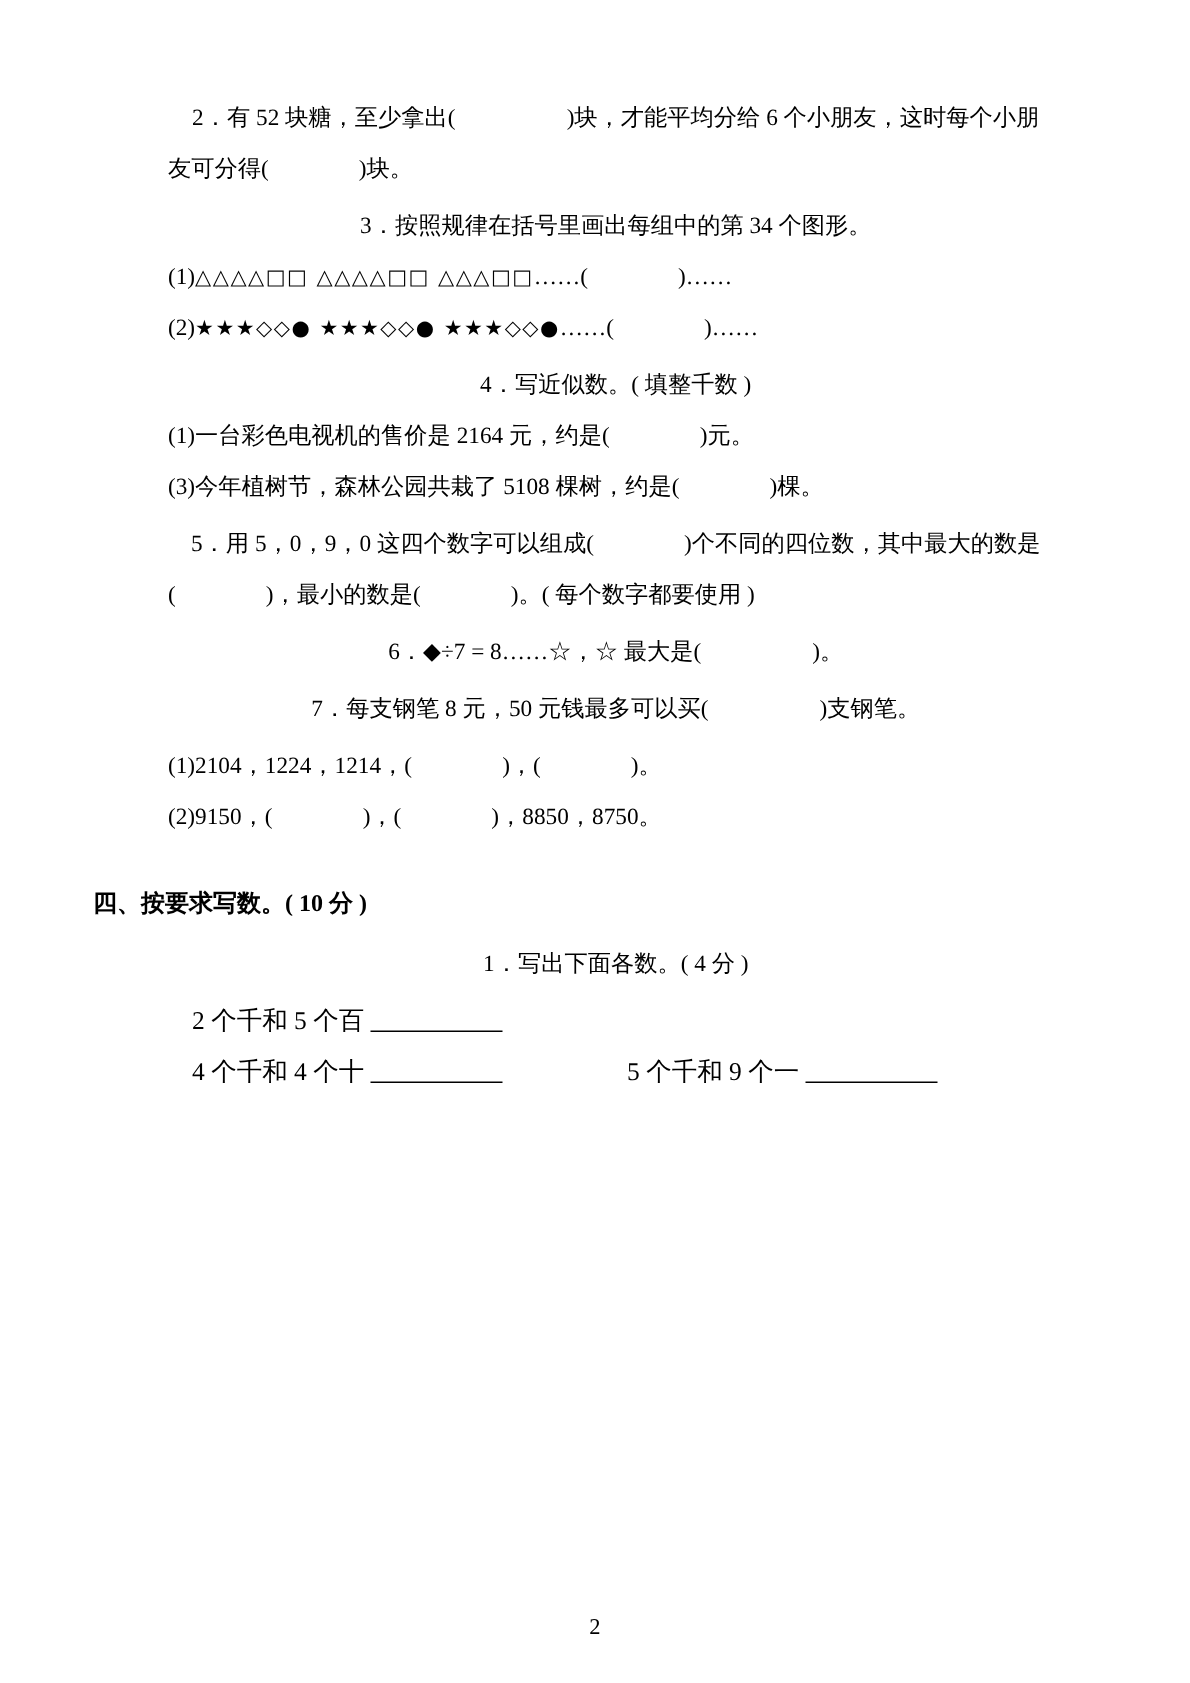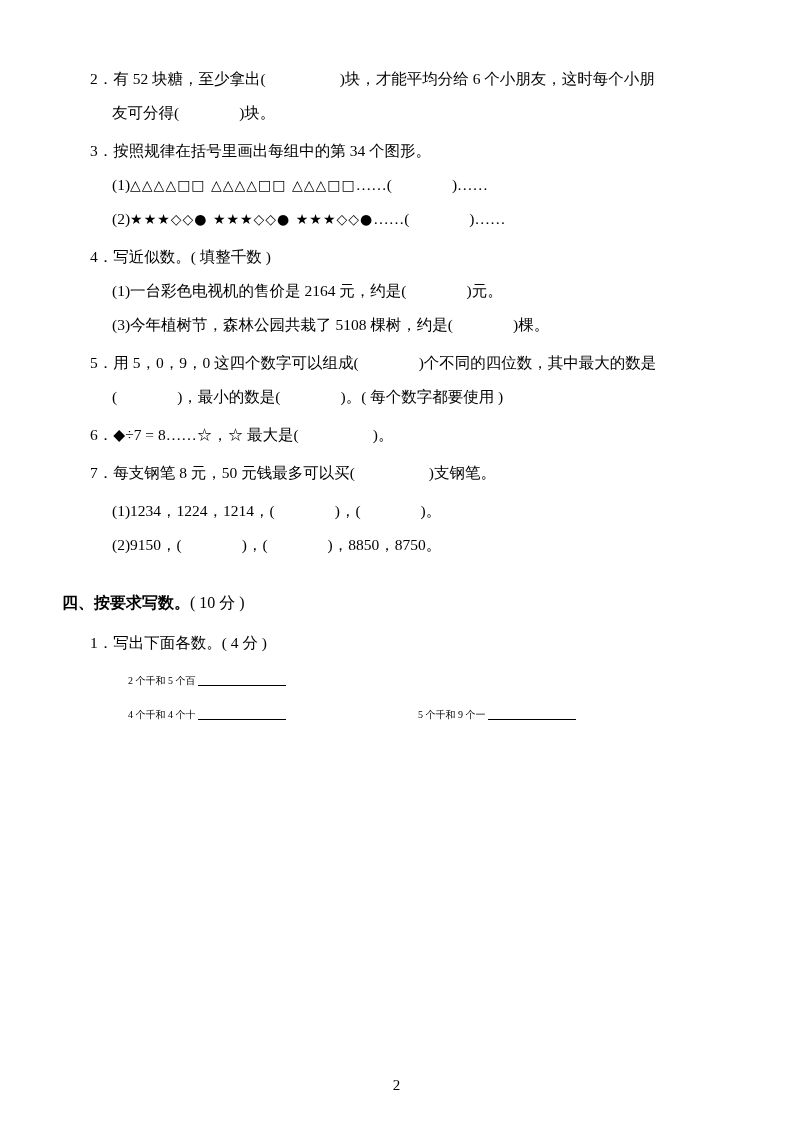--- a/index.html
+++ b/index.html
@@ -24,47 +24,47 @@
   }
   .content {
     width: 100%;
   }
   
   .q {
     font-size: 15.5px;
     line-height: 34px;
     margin: 0 0 4px 0;
   }
-  .indent1 { padding-left: 28px; }
+  .indent1 { padding-left: 28px; text-align: center; }
   .indent2 { padding-left: 50px; }
   .gap-md { display: inline-block; width: 60px; }
   .gap-lg { display: inline-block; width: 74px; }
 
   .shapes {
     font-family: "DejaVu Sans", sans-serif;
     font-size: 14px;
     letter-spacing: 1px;
   }
   .dots { letter-spacing: 0; }
 
   
   .section-head {
     font-size: 16px;
     font-weight: bold;
     margin: 26px 0 8px 0;
     line-height: 30px;
   }
   .section-head .score {
-    font-weight: normal;
+    font-weight: bold;
   }
 
   
   .wn-row {
     display: flex;
-    font-size: 10px;
+    font-size: 17px;
     line-height: 34px;
     padding-left: 66px;
   }
   .wn-cell {
     width: 290px;
     white-space: nowrap;
   }
   .ul {
     display: inline-block;
     border-bottom: 1px solid #000;
@@ -131,21 +131,21 @@
     <div class="q indent1">
       <span>6．◆÷7 = 8……☆，☆ 最大是(</span><span class="gap-lg"></span><span>)。</span>
     </div>
 
     <div class="q indent1">
       <span>7．每支钢笔 8 元，50 元钱最多可以买(</span><span class="gap-lg"></span><span>)支钢笔。</span>
     </div>
 
     <div class="q">
       <div class="indent2">
-        <span>(1)</span><span>1234，1224，1214，(</span><span class="gap-md"></span><span>)，(</span><span class="gap-md"></span><span>)。</span>
+        <span>(1)</span><span>2104，1224，1214，(</span><span class="gap-md"></span><span>)，(</span><span class="gap-md"></span><span>)。</span>
       </div>
       <div class="indent2">
         <span>(2)</span><span>9150，(</span><span class="gap-md"></span><span>)，(</span><span class="gap-md"></span><span>)，8850，8750。</span>
       </div>
     </div>
 
 
     <div class="section-head">
       <span>四、按要求写数。</span><span class="score">( 10 分 )</span>
     </div>

